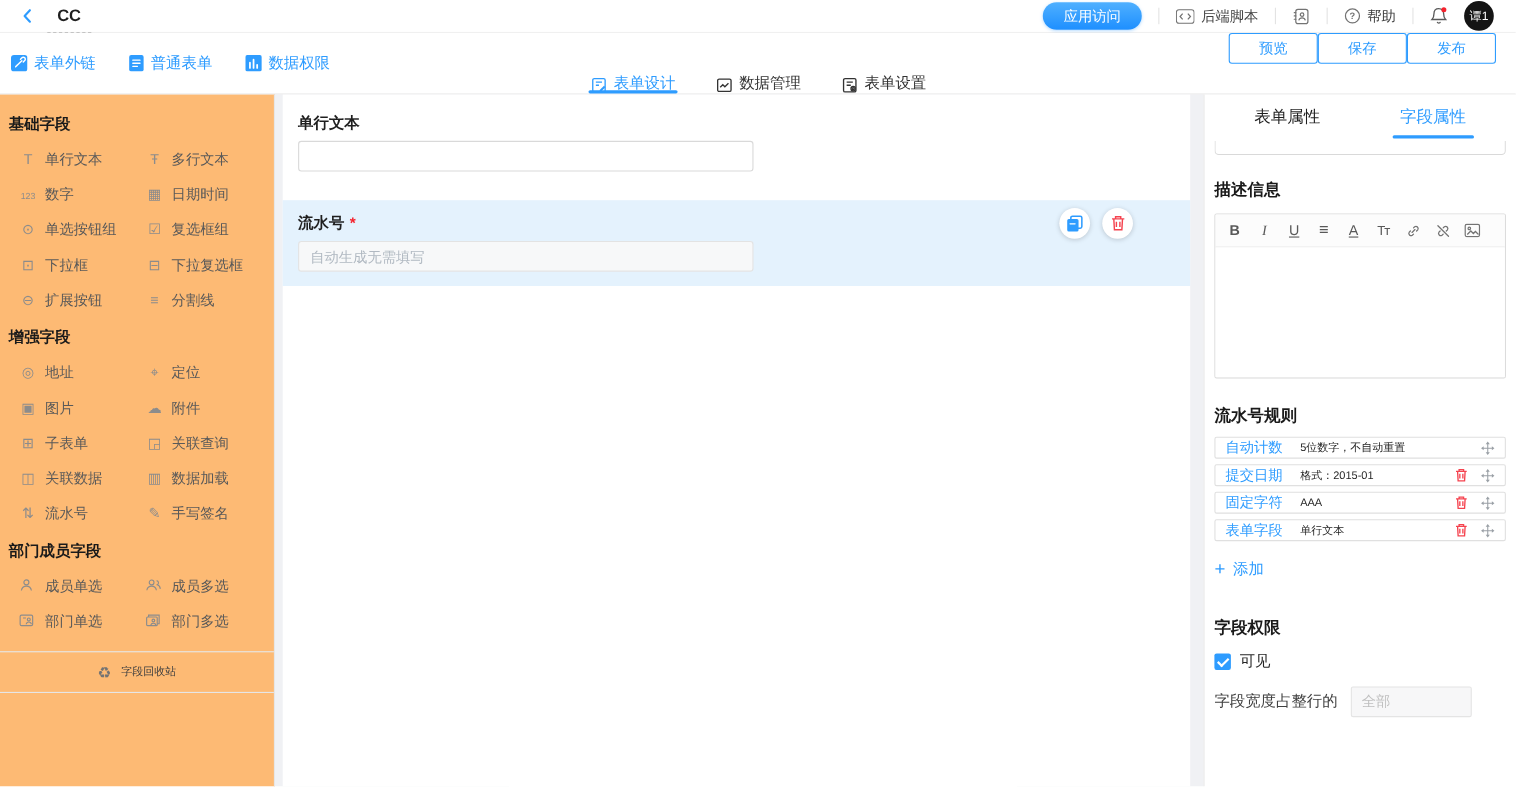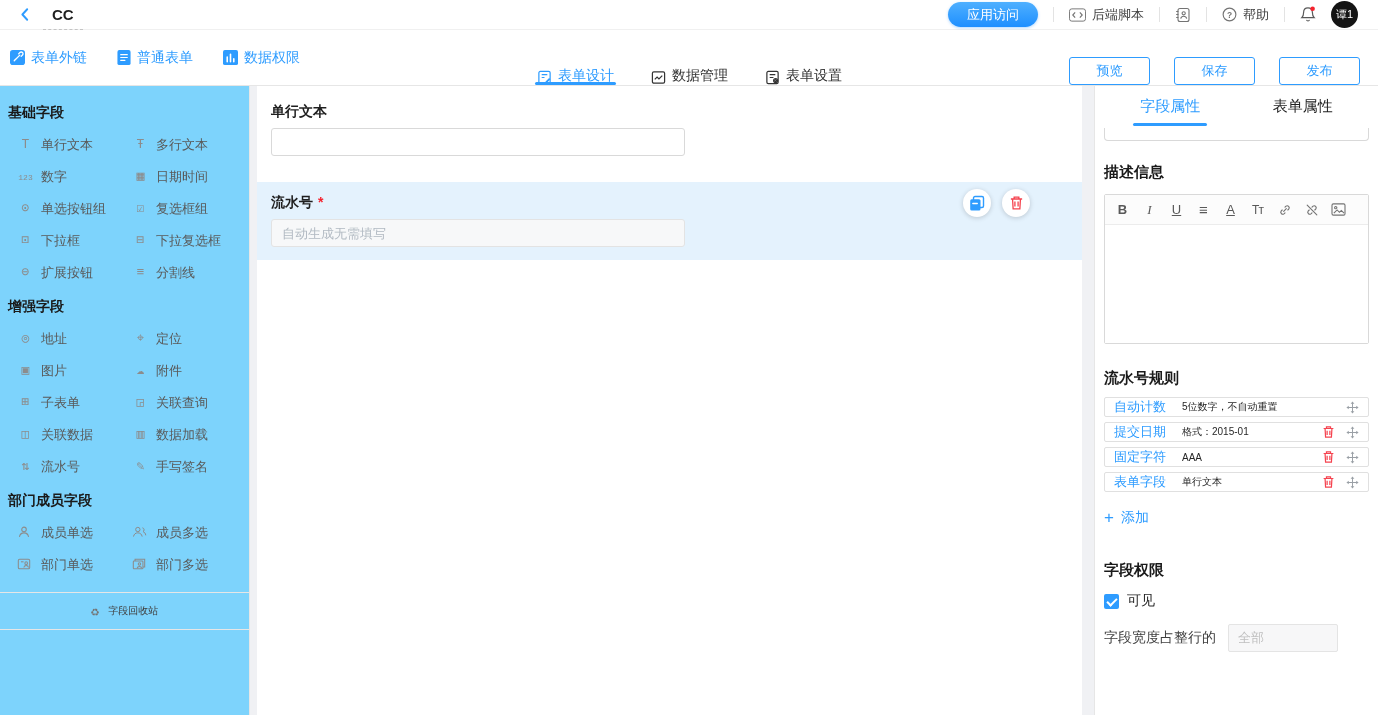--- a/index.html
+++ b/index.html
@@ -23,25 +23,25 @@
   .avatar{width:27px;height:27px;border-radius:50%;background:#141414;color:#fff;font-size:11px;display:flex;align-items:center;justify-content:center;cursor:pointer;}
 
   
   .toolbar{position:absolute;left:0;top:30px;width:1378px;height:56px;background:#fff;border-bottom:1px solid var(--border);}
   .tleft{position:absolute;left:10px;top:0;height:100%;display:flex;align-items:center;gap:30px;}
   .tlink{display:flex;align-items:center;gap:6px;color:var(--blue);font-size:14px;cursor:pointer;}
   .ctabs{position:absolute;left:537px;top:0;height:100%;display:flex;gap:37px;}
   .ctab{display:flex;align-items:flex-end;gap:6px;font-size:14px;color:#333;position:relative;cursor:pointer;}
   .ctab.active{color:var(--blue);}
   .ctab.active::after{content:"";position:absolute;left:-2px;right:-2px;bottom:0;height:3px;background:var(--blue);border-radius:2px;}
-  .tbtns{position:absolute;right:18px;top:0;height:100%;display:flex;align-items:flex-end;gap:24px;}
+  .tbtns{position:absolute;right:18px;top:0;height:100%;display:flex;align-items:flex-start;gap:0;}
   .obtn{width:81px;height:28px;background:#fff;border:1px solid var(--blue);border-radius:3px;color:var(--blue);font-size:13px;cursor:pointer;}
 
   
-  .sidebar{position:absolute;left:0;top:86px;width:250px;bottom:0;background:#7dd3fc;border-right:1px solid var(--border);font-family:Liberation Mono, monospace;}
+  .sidebar{position:absolute;left:0;top:86px;width:250px;bottom:0;background:#fdba74;border-right:1px solid var(--border);}
   .sec-title{font-size:14px;font-weight:bold;color:#1a1a1a;margin:18px 0 15px 8px;}
   .f-grid{display:grid;grid-template-columns:115px 1fr;row-gap:17px;padding-left:17px;}
   .f-item{display:flex;align-items:center;gap:7px;font-size:13px;color:var(--sub);height:15px;cursor:grab;}
   .ic{width:17px;height:15px;color:var(--icon);font-size:13px;line-height:15px;text-align:center;flex:none;}
   .ig-text::before{content:"T";}
   .ig-textarea::before{content:"Ŧ";}
   .ig-number::before{content:"123";font-size:8px;letter-spacing:0;}
   .ig-datetime::before{content:"▦";}
   .ig-radio::before{content:"⊙";}
   .ig-check::before{content:"☑";}
@@ -413,25 +413,25 @@
             </span>
         </button>
       </div>
     </div>
 
   </div>
 </div>
 
 <div class="panel">
   <div class="ptabs">
+    <div class="ptab">
+        <span class="t">表单属性</span>
+      </div>
     <div class="ptab active">
         <span class="t">字段属性</span>
-      </div>
-    <div class="ptab">
-        <span class="t">表单属性</span>
       </div>
   </div>
 
   <div class="cutinput"></div>
 
   <div class="ptitle desc-title">描述信息</div>
   <div class="editor">
     <div class="ebar">
       <span class="etool ed-b"></span>
       <span class="etool ed-i"></span>

